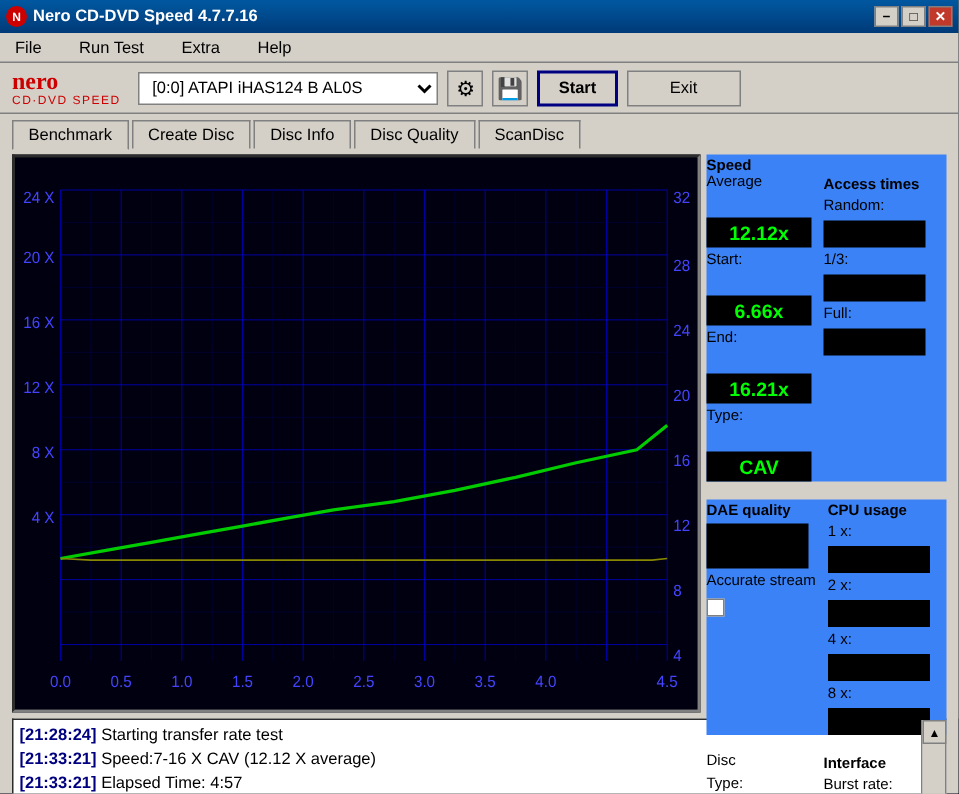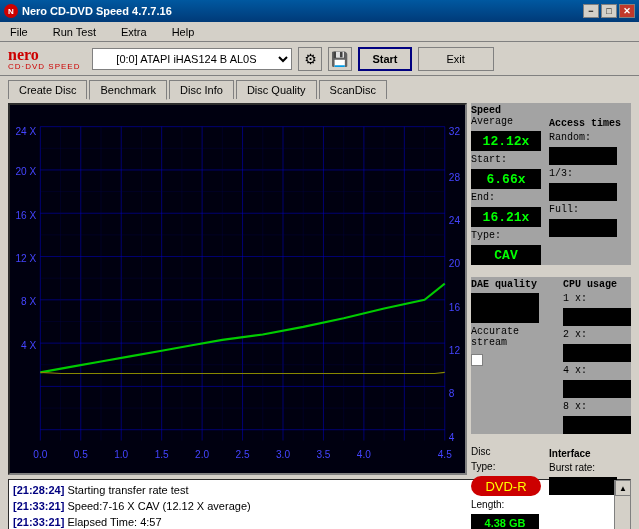--- a/index.html
+++ b/index.html
@@ -94,21 +94,20 @@
       color: #cc0000;
       letter-spacing: 1px;
     }
     .drive-select {
       height: 22px;
       font-size: 11px;
       background: white;
       border: 1px solid #808080;
       padding: 0 4px;
       width: 200px;
-      text-align: center;
     }
     .toolbar-icon-btn {
       width: 24px;
       height: 24px;
       background: #d4d0c8;
       border: 1px solid #808080;
       display: flex;
       align-items: center;
       justify-content: center;
       cursor: pointer;
@@ -177,40 +176,40 @@
     }
 
     
     .right-panel {
       width: 160px;
       display: flex;
       flex-direction: column;
       gap: 4px;
     }
     .panel-section {
-      background: #a3a3a3;
-      font-family: Liberation Mono, monospace;
+      background: #3b82f6;
     }
     .panel-label {
       font-size: 10px;
       color: #000;
       margin-bottom: 1px;
     }
     .panel-value {
       background: #000;
       color: #00ff00;
       font-size: 13px;
       font-weight: bold;
       text-align: center;
       padding: 2px 4px;
       width: 70px;
       height: 20px;
       display: flex;
       align-items: center;
       justify-content: center;
+      margin-top: 14px;
     }
     .panel-value.highlight {
       color: #00ff00;
     }
     .two-col {
       display: flex;
       gap: 8px;
     }
     .col-group {
       display: flex;
@@ -339,22 +338,22 @@
     <span class="nero-bottom">CD·DVD SPEED</span>
   </div>
   <select class="drive-select"><option>[0:0]  ATAPI iHAS124  B AL0S</option></select>
   <div class="toolbar-icon-btn" title="Properties">⚙</div>
   <div class="toolbar-icon-btn" title="Save">💾</div>
   <button class="start-btn">Start</button>
   <button class="exit-btn">Exit</button>
 </div>
 
 <div class="tabs">
+  <div class="tab active">Benchmark</div>
   <div class="tab">Create Disc</div>
-  <div class="tab active">Benchmark</div>
   <div class="tab">Disc Info</div>
   <div class="tab">Disc Quality</div>
   <div class="tab">ScanDisc</div>
 </div>
 
 <div class="main-content">
 
   <div class="chart-container">
     <svg class="chart-svg" viewBox="0 0 450 340" preserveAspectRatio="none">
 

